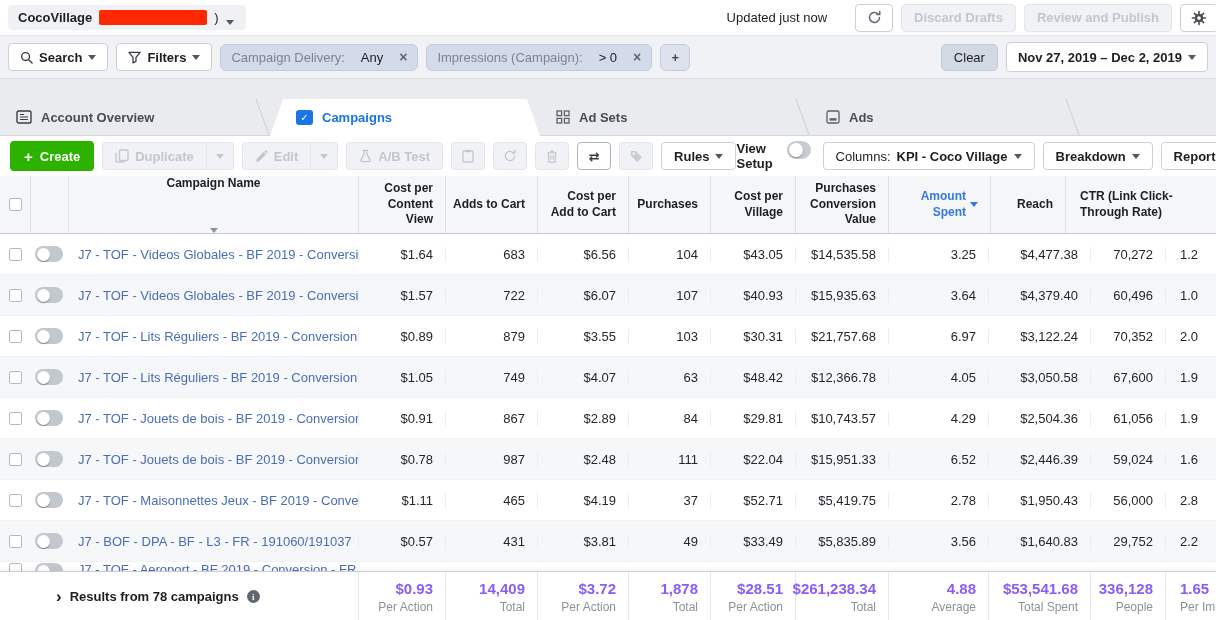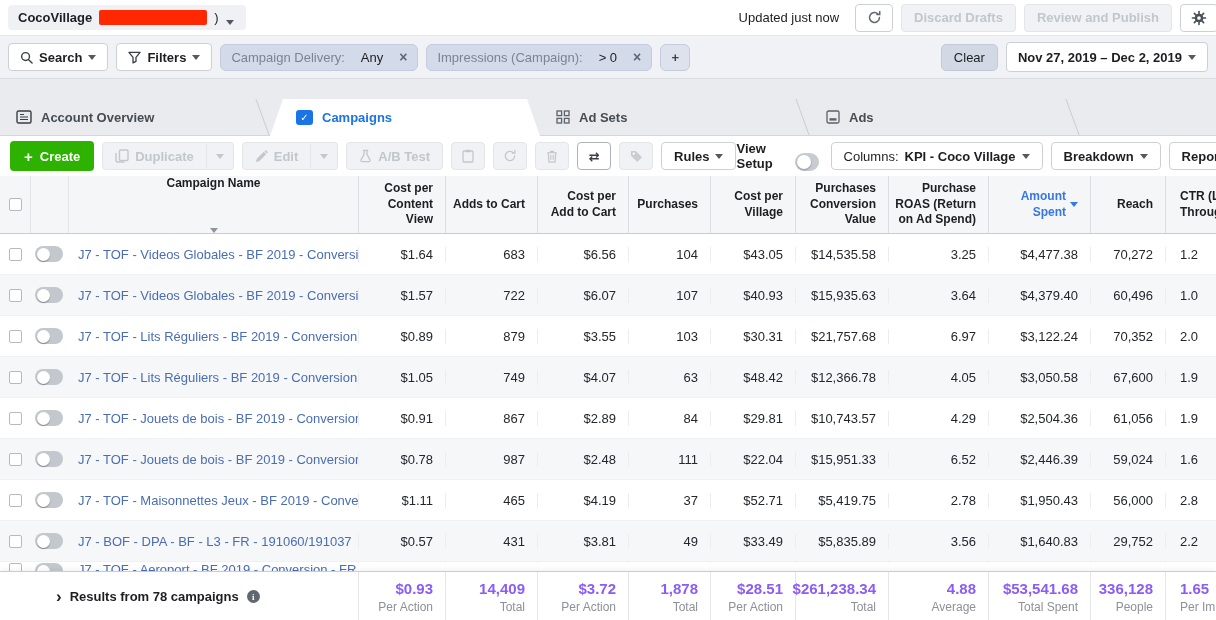--- a/index.html
+++ b/index.html
@@ -6,21 +6,21 @@
   html,body { background:#fff; }
   body { font-family:"Liberation Sans","DejaVu Sans",sans-serif; font-size:13px; color:#1c1e21; }
   .app { position:relative; width:1216px; height:620px; overflow:hidden; background:#fff; }
 
   
   .topbar { height:36px; display:flex; align-items:center; justify-content:space-between; padding:0 10px 0 8px; background:#fff; border-bottom:1px solid #e4e6e9; }
   .account-btn { display:flex; align-items:flex-end; gap:7px; background:#f0f1f4; border-radius:4px; padding:5px 12px 5px 10px; cursor:pointer; }
   .acct-name { font-weight:bold; font-size:13px; }
   .redact { display:inline-block; width:108px; height:15px; background:#ff2800; border-radius:2px; }
   .topbar-right { display:flex; align-items:center; gap:8px; }
-  .updated { font-size:13px; color:#1c1e21; margin-right:8px; }
+  .updated { font-size:13px; color:#1c1e21; margin-right:20px; }
   .btn { display:inline-flex; align-items:center; justify-content:center; gap:6px; height:28px; padding:0 12px; border:1px solid #ccd0d5; border-radius:4px; background:#fff; font-family:inherit; font-size:13px; font-weight:bold; color:#1c1e21; cursor:pointer; white-space:nowrap; }
   .btn.disabled { background:#f0f2f5; border-color:#e3e5e9; color:#c2c7cd; cursor:default; }
   .icon-btn { display:inline-flex; align-items:center; justify-content:center; width:38px; height:28px; border:1px solid #ccd0d5; border-radius:4px; background:#fff; cursor:pointer; }
   .gear-btn { margin-right:-12px; }
 
   
   .filterbar { height:43px; display:flex; align-items:center; justify-content:space-between; background:#f1f2f5; border-bottom:1px solid #d9dce1; padding:4px 8px; }
   .fb-left, .fb-right { display:flex; align-items:center; gap:8px; }
   .small-btn { display:inline-flex; align-items:center; gap:6px; height:28px; padding:0 11px; background:#fff; border:1px solid #ccd0d5; border-radius:4px; font-weight:bold; font-size:13px; color:#1c1e21; cursor:pointer; }
   .chip { display:inline-flex; align-items:center; gap:16px; height:27px; padding:0 10px; background:#d3dae9; border:1px solid #c3cbdd; border-radius:6px; cursor:pointer; }
@@ -47,21 +47,21 @@
   .toolbar { height:40px; background:#fff; display:flex; align-items:center; justify-content:space-between; padding:0 10px 0 10px; position:relative; z-index:1; }
   .tb-left, .tb-right { display:flex; align-items:center; gap:8px; }
   .create-btn { display:inline-flex; align-items:center; gap:7px; height:30px; padding:0 14px; background:#2db200; border:none; border-radius:4px; color:#fff; font-weight:bold; font-size:13px; cursor:pointer; }
   .create-plus { font-size:15px; font-weight:bold; line-height:1; }
   .btn-group { display:inline-flex; }
   .btn-group .btn:first-child { border-radius:4px 0 0 4px; }
   .btn-group .btn:last-child { border-radius:0 4px 4px 0; border-left:none; padding:0 9px; }
   .tool-icon-btn { display:inline-flex; align-items:center; justify-content:center; width:34px; height:28px; border:1px solid #e3e5e9; background:#f0f2f5; border-radius:4px; cursor:default; }
   .tool-icon-btn.enabled { background:#fff; border:1px solid #aeb3ba; cursor:pointer; }
   .pivot-glyph { font-size:13px; color:#3a3f46; font-weight:bold; line-height:1; }
-  .view-setup { display:flex; align-items:flex-end; gap:12px; margin-right:4px; }
+  .view-setup { display:flex; align-items:flex-start; gap:4px; margin-right:4px; }
   .vs-label { font-weight:bold; font-size:13px; }
   .switch { position:relative; width:34px; height:18px; background:#c7ccd3; border-radius:10px; cursor:pointer; }
   .switch .knob { position:absolute; left:2px; top:2px; width:14px; height:14px; background:#fff; border-radius:50%; box-shadow:0 1px 2px rgba(0,0,0,.3); }
   .cols-label { font-weight:normal; }
   .cols-value { font-weight:bold; }
 
   
   .thead { height:58px; display:flex; background:#f5f6f7; border-bottom:1px solid #c9cdd3; font-size:12px; font-weight:bold; }
   .hc-check { width:30px; display:flex; align-items:center; justify-content:center; flex-shrink:0; }
   .hc-toggle { width:38px; flex-shrink:0; border-left:1px solid #e2e4e8; }
@@ -325,23 +325,20 @@
       </div>
       <div class="hcell m3">
         <span class="hlabel">Purchases</span>
       </div>
       <div class="hcell m4">
         <span class="hlabel">Cost per Village</span>
       </div>
       <div class="hcell m5">
         <span class="hlabel">Purchases Conversion Value</span>
       </div>
-      <div class="hcell m6">
-        <span class="hlabel">Purchase ROAS (Return on Ad Spend)</span>
-      </div>
       <div class="hcell m7 sorted">
         <span class="hlabel">Amount Spent</span>
         <span class="caret blue"></span>
       </div>
       <div class="hcell m8">
         <span class="hlabel">Reach</span>
       </div>
       <div class="hcell m9 ctr">
         <span class="hlabel">CTR (Link Click-Through Rate)</span>
       </div>

